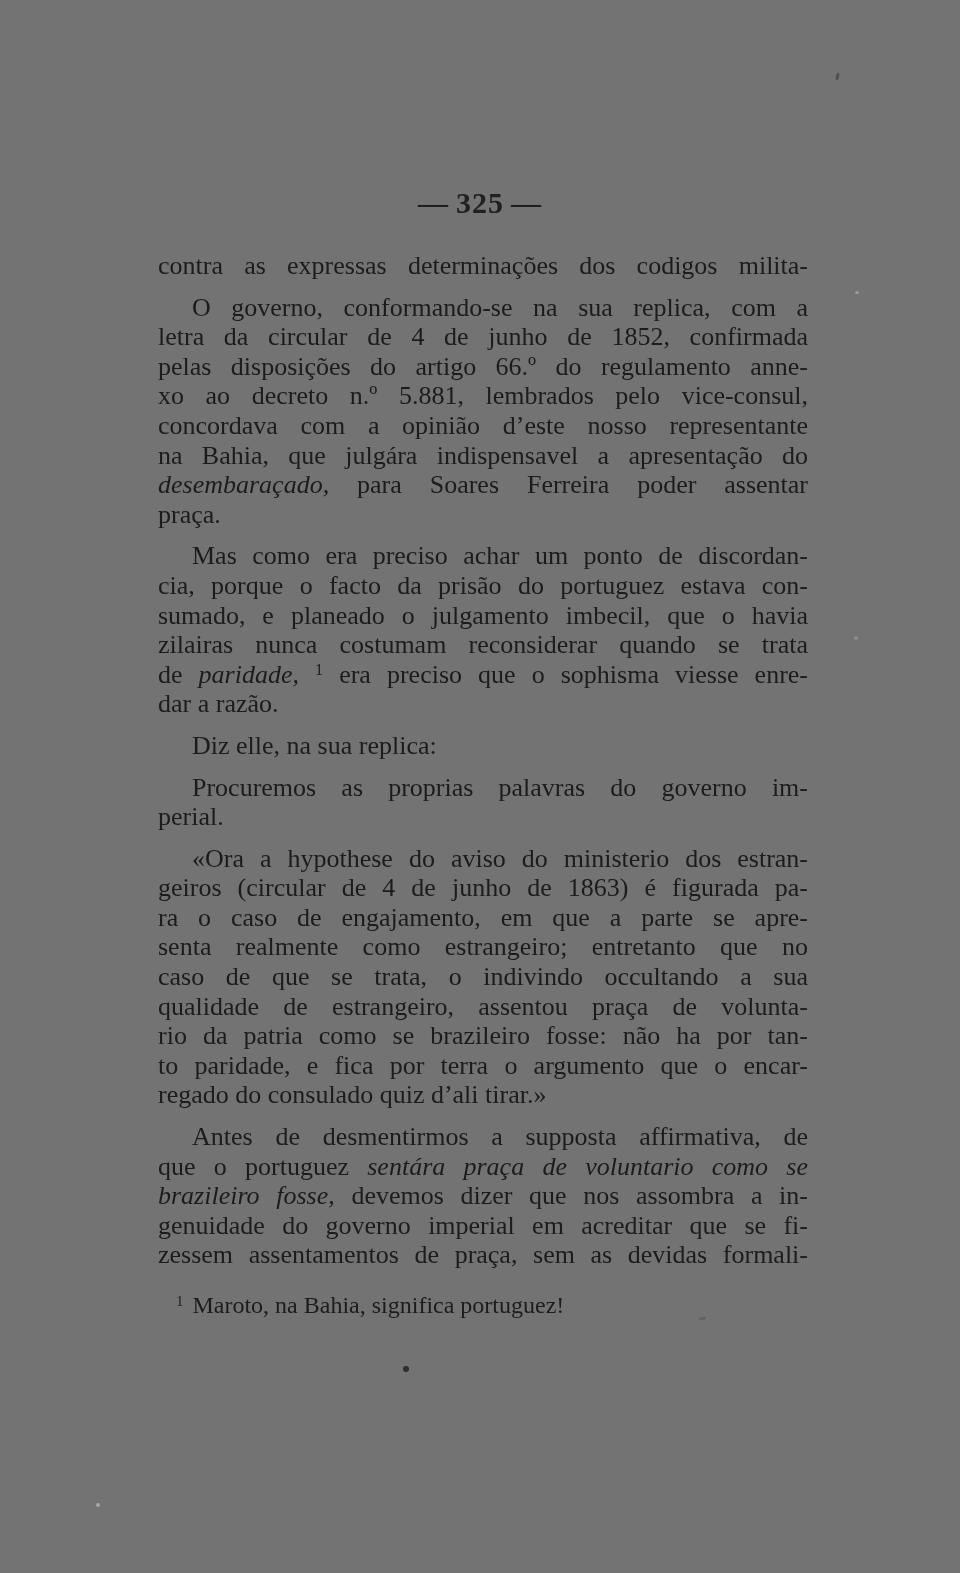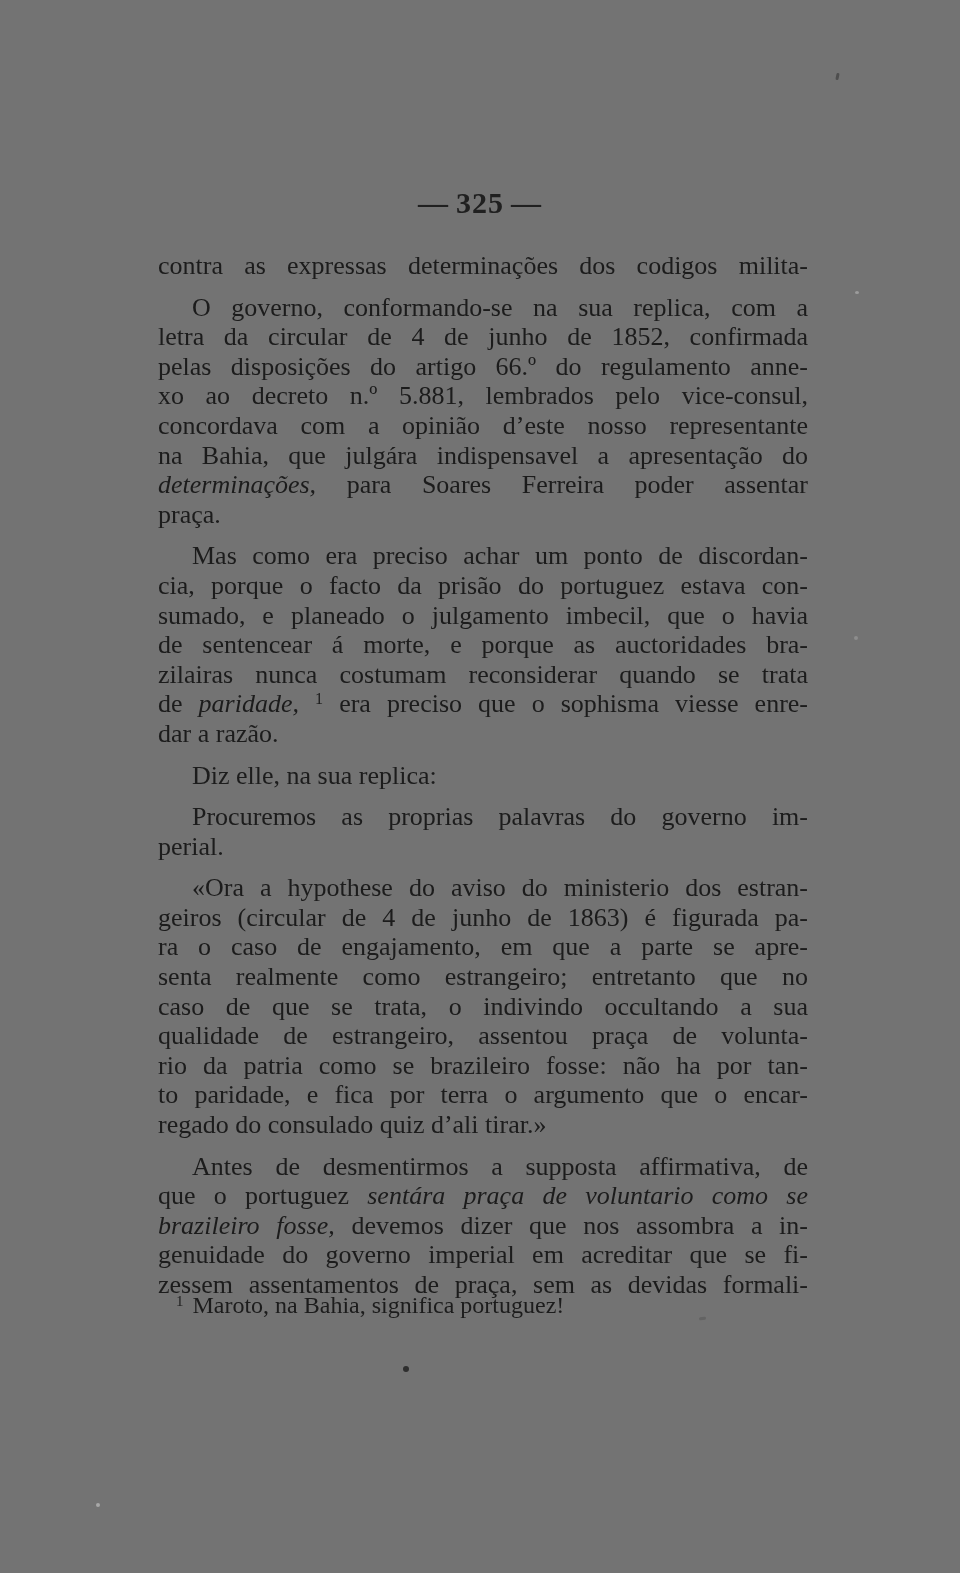--- a/index.html
+++ b/index.html
@@ -83,28 +83,27 @@
       <div class="paragraph">
         <div class="line j"><span>contra as expressas determinações dos codigos milita-</span></div>
       </div>
       <div class="paragraph">
         <div class="line j indent"><span>O governo, conformando-se na sua replica, com a</span></div>
         <div class="line j"><span>letra da circular de 4 de junho de 1852, confirmada</span></div>
         <div class="line j"><span>pelas disposições do artigo 66.º do regulamento anne-</span></div>
         <div class="line j"><span>xo ao decreto n.º 5.881, lembrados pelo vice-consul,</span></div>
         <div class="line j"><span>concordava com a opinião d’este nosso representante</span></div>
         <div class="line j"><span>na Bahia, que julgára indispensavel a apresentação do</span></div>
-        <div class="line j"><span class="italic">determinações,</span><span> para Soares Ferreira poder assentar</span></div>
+        <div class="line j"><span class="italic">desembaraçado,</span><span> para Soares Ferreira poder assentar</span></div>
         <div class="line"><span>praça.</span></div>
       </div>
       <div class="paragraph">
         <div class="line j indent"><span>Mas como era preciso achar um ponto de discordan-</span></div>
         <div class="line j"><span>cia, porque o facto da prisão do portuguez estava con-</span></div>
         <div class="line j"><span>sumado, e planeado o julgamento imbecil, que o havia</span></div>
-        <div class="line j"><span>de sentencear á morte, e porque as auctoridades bra-</span></div>
         <div class="line j"><span>zilairas nunca costumam reconsiderar quando se trata</span></div>
         <div class="line j"><span>de </span><span class="italic">paridade,</span><span> </span><span class="sup">1</span><span> era preciso que o sophisma viesse enre-</span></div>
         <div class="line"><span>dar a razão.</span></div>
       </div>
       <div class="paragraph">
         <div class="line indent"><span>Diz elle, na sua replica:</span></div>
       </div>
       <div class="paragraph">
         <div class="line j indent"><span>Procuremos as proprias palavras do governo im-</span></div>
         <div class="line"><span>perial.</span></div>

